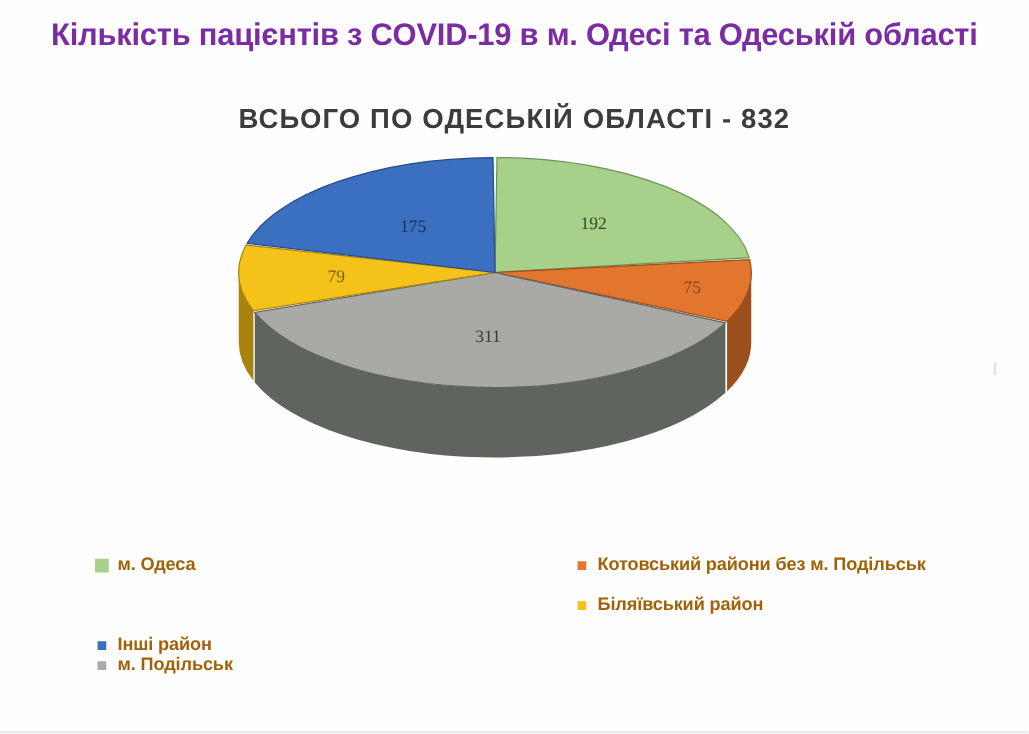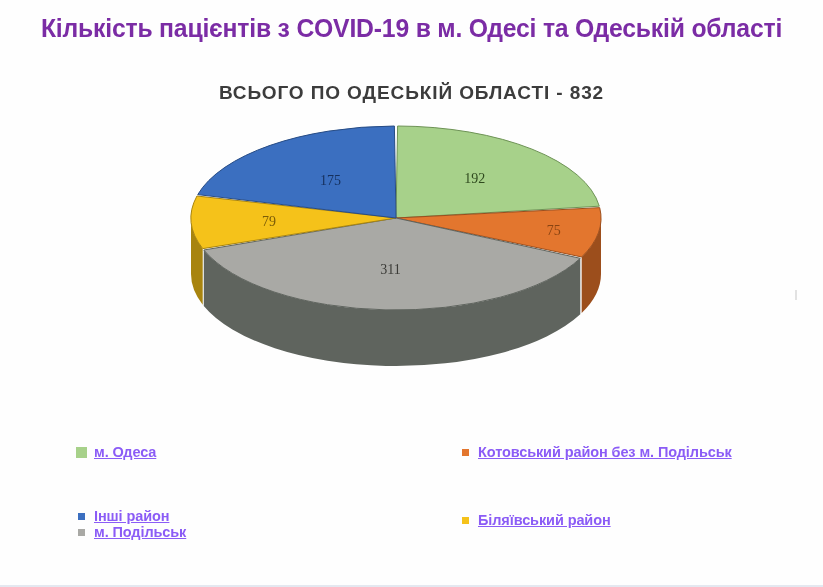--- a/index.html
+++ b/index.html
@@ -34,21 +34,21 @@
 
   
   #subtitle {
     position: absolute;
     left: 0;
     top: 82px;
     width: 823px;
     text-align: center;
     font-family: "Liberation Sans", sans-serif;
     font-weight: bold;
-    font-size: 19px;
+    font-size: 22px;
     letter-spacing: 0.9px;
     color: #3C3C3C;
     white-space: nowrap;
   }
 
   
   #chart-wrap {
     position: absolute;
     left: 0;
     top: 110px;
@@ -84,31 +84,30 @@
     display: inline-block;
     margin-right: 7px;
     flex: 0 0 auto;
   }
   .sw-big { width: 11px; height: 11px; }
   .sw-small { width: 7px; height: 7px; margin-left: 2px; margin-right: 9px; }
   .legend-text {
     font-family: "Liberation Sans", sans-serif;
     font-weight: bold;
     font-size: 14.5px;
-    color: #8b5cf6;
+    color: #a16207;
     letter-spacing: -0.1px;
-    text-decoration: underline;
   }
 
   
   #li-0 { left: 0px;   top: 4px;  }
   #li-1 { left: 0px;   top: 36px; margin-top: 48px; }
   #li-2 { left: 0px;   top: 68px; }
   #li-3 { left: 384px; top: 4px;  }
-  #li-4 { left: 384px; top: 36px; margin-top: 36px; }
+  #li-4 { left: 384px; top: 36px; }
 
   
   #artifact-mark {
     position: absolute;
     left: 795px;
     top: 290px;
     width: 2px;
     height: 10px;
     background: #d8d8d8;
     opacity: 0.75;
@@ -182,21 +181,21 @@
     <span class="legend-text">м. Подільськ</span>
   </div>
 
   <div class="legend-item" id="li-2">
     <span class="legend-swatch sw-small" style="background: rgb(59, 111, 192);"></span>
     <span class="legend-text">Інші район</span>
   </div>
 
   <div class="legend-item" id="li-3">
     <span class="legend-swatch sw-small" style="background: rgb(227, 118, 46);"></span>
-    <span class="legend-text">Котовський район без м. Подільськ</span>
+    <span class="legend-text">Котовський райони без м. Подільськ</span>
   </div>
 
   <div class="legend-item" id="li-4">
     <span class="legend-swatch sw-small" style="background: rgb(245, 194, 26);"></span>
     <span class="legend-text">Біляївський район</span>
   </div>
 
 </div>
 
 <div id="artifact-mark"></div>

